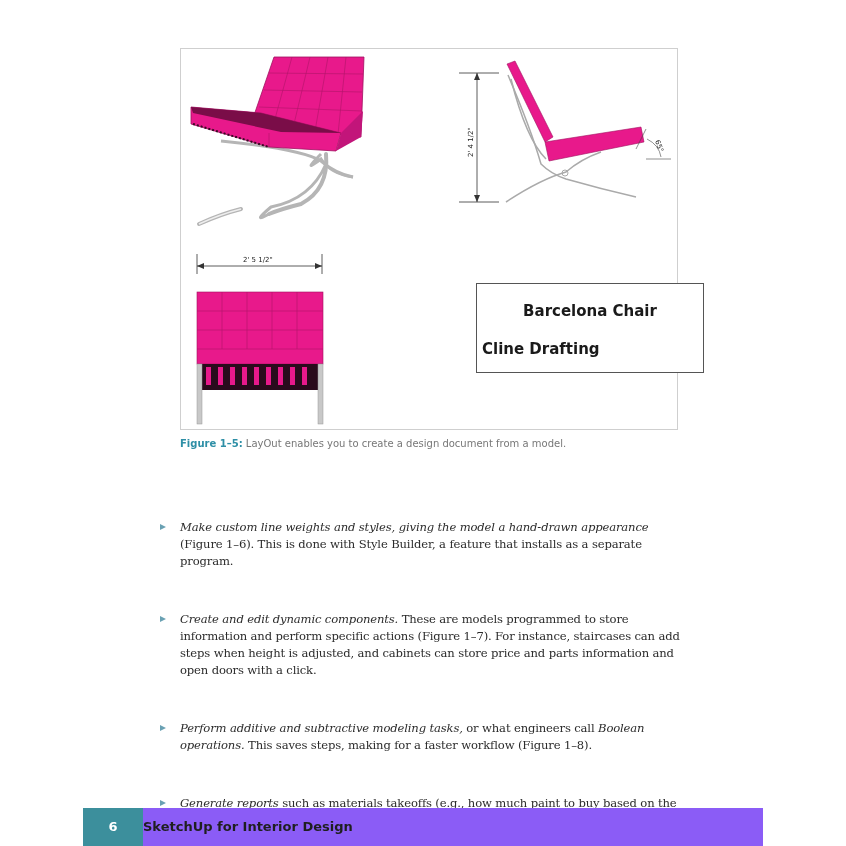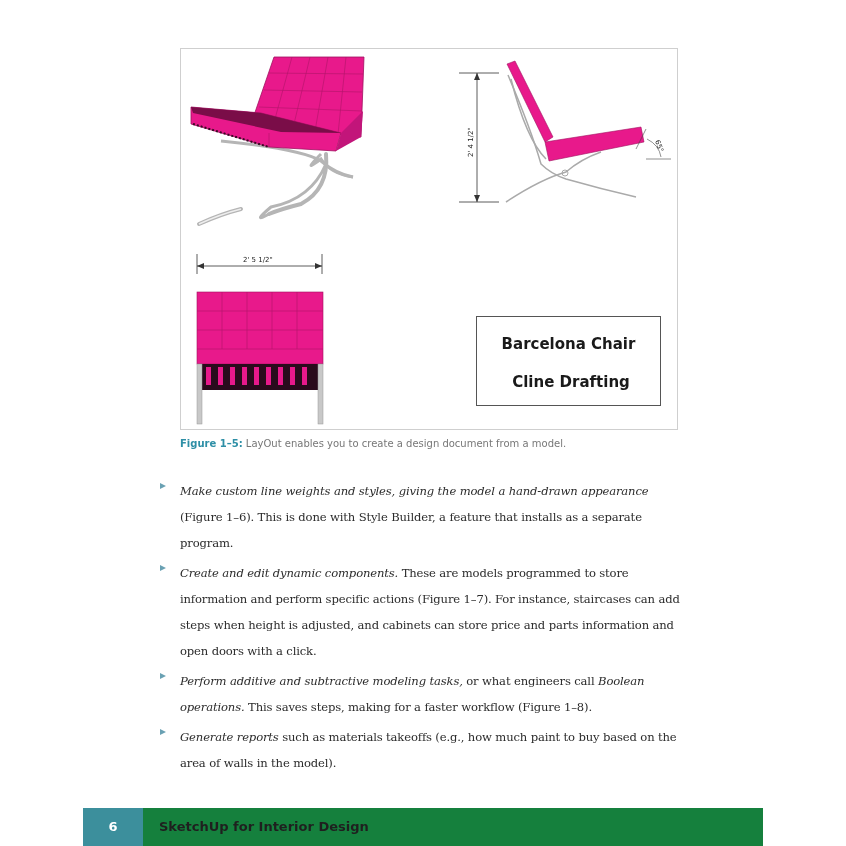--- a/index.html
+++ b/index.html
@@ -1,30 +1,30 @@
 <!DOCTYPE html>
 <html><head>
 <meta charset="utf-8">
 <style>
   html, body { margin:0; padding:0; background:#ffffff; }
   body { width:846px; height:846px; position:relative; overflow:hidden; font-family:"DejaVu Serif", serif; color:#2b2b2b; }
   .figure-frame { position:absolute; left:180px; top:48px; width:498px; height:382px; border:1px solid #cfcfcf; background:#fff; box-sizing:border-box; }
   .figure-frame svg { position:absolute; left:0; top:0; }
-  .title-box { position:absolute; left:295px; top:234px; width:185px; height:90px; border:1px solid #555; box-sizing:border-box; background:#fff; font-family:"DejaVu Sans", sans-serif; font-weight:bold; color:#1a1a1a; font-size:15px;margin-top:33px; }
+  .title-box { position:absolute; left:295px; top:234px; width:228px; height:90px; border:1px solid #555; box-sizing:border-box; background:#fff; font-family:"DejaVu Sans", sans-serif; font-weight:bold; color:#1a1a1a; font-size:15px; }
   .title-box .l1 { position:absolute; left:0; right:0; top:18px; text-align:center; }
-  .title-box .l2 { position:absolute; left:5px; right:0; top:56px; text-align:center; }
+  .title-box .l2 { position:absolute; left:5px; right:0; top:56px; text-align:left; }
   .dim-label { font-family:"DejaVu Sans", sans-serif; font-size:7px; fill:#222; }
   .caption { position:absolute; left:180px; top:438px; font-family:"DejaVu Sans", sans-serif; font-size:10px; color:#777; }
   .caption .fig { color:#2e8fa6; font-weight:bold; }
   .bullets { position:absolute; left:160px; top:478px; width:530px; list-style:none; margin:0; padding:0; }
-  .bullets li { position:relative; padding-left:20px; font-size:11.6px; line-height:26px; margin-bottom:4px; letter-spacing:-0.15px; }
+  .bullets li { position:relative; padding-left:20px; font-size:11.6px; line-height:17px; margin-bottom:4px; letter-spacing:-0.15px;margin-top:41px; }
   .bullets li .tri { position:absolute; left:0; top:5px; width:0; height:0; border-left:6px solid #6aa1b3; border-top:3.5px solid transparent; border-bottom:3.5px solid transparent; }
   .bullets li em { font-style:italic; }
   .footer-num { position:absolute; left:83px; top:808px; width:60px; height:38px; background:#3c8f9c; color:#fff; font-family:"DejaVu Sans", sans-serif; font-weight:bold; font-size:13px; text-align:center; line-height:38px; }
-  .footer-bar { position:absolute; left:143px; top:808px; width:620px; height:38px; background:#15803d; font-family:"DejaVu Sans", sans-serif; font-weight:bold; font-size:13px; color:#1f1f1f; line-height:38px; padding-left:16px; box-sizing:border-box; }
+  .footer-bar { position:absolute; left:143px; top:808px; width:620px; height:38px; background:#8b5cf6; font-family:"DejaVu Sans", sans-serif; font-weight:bold; font-size:13px; color:#1f1f1f; line-height:38px; box-sizing:border-box; }
 </style>
 </head>
 <body>
 
 <div class="figure-frame">
   <svg width="498" height="382" viewBox="0 0 498 382">
 
     <g>
       <path d="M60 160 Q40 165 18 175" stroke="#b5b5b5" stroke-width="4" fill="none" stroke-linecap="round"></path>
       <path d="M60 160 Q40 165 18 175" stroke="#eee" stroke-width="1.5" fill="none"></path>

